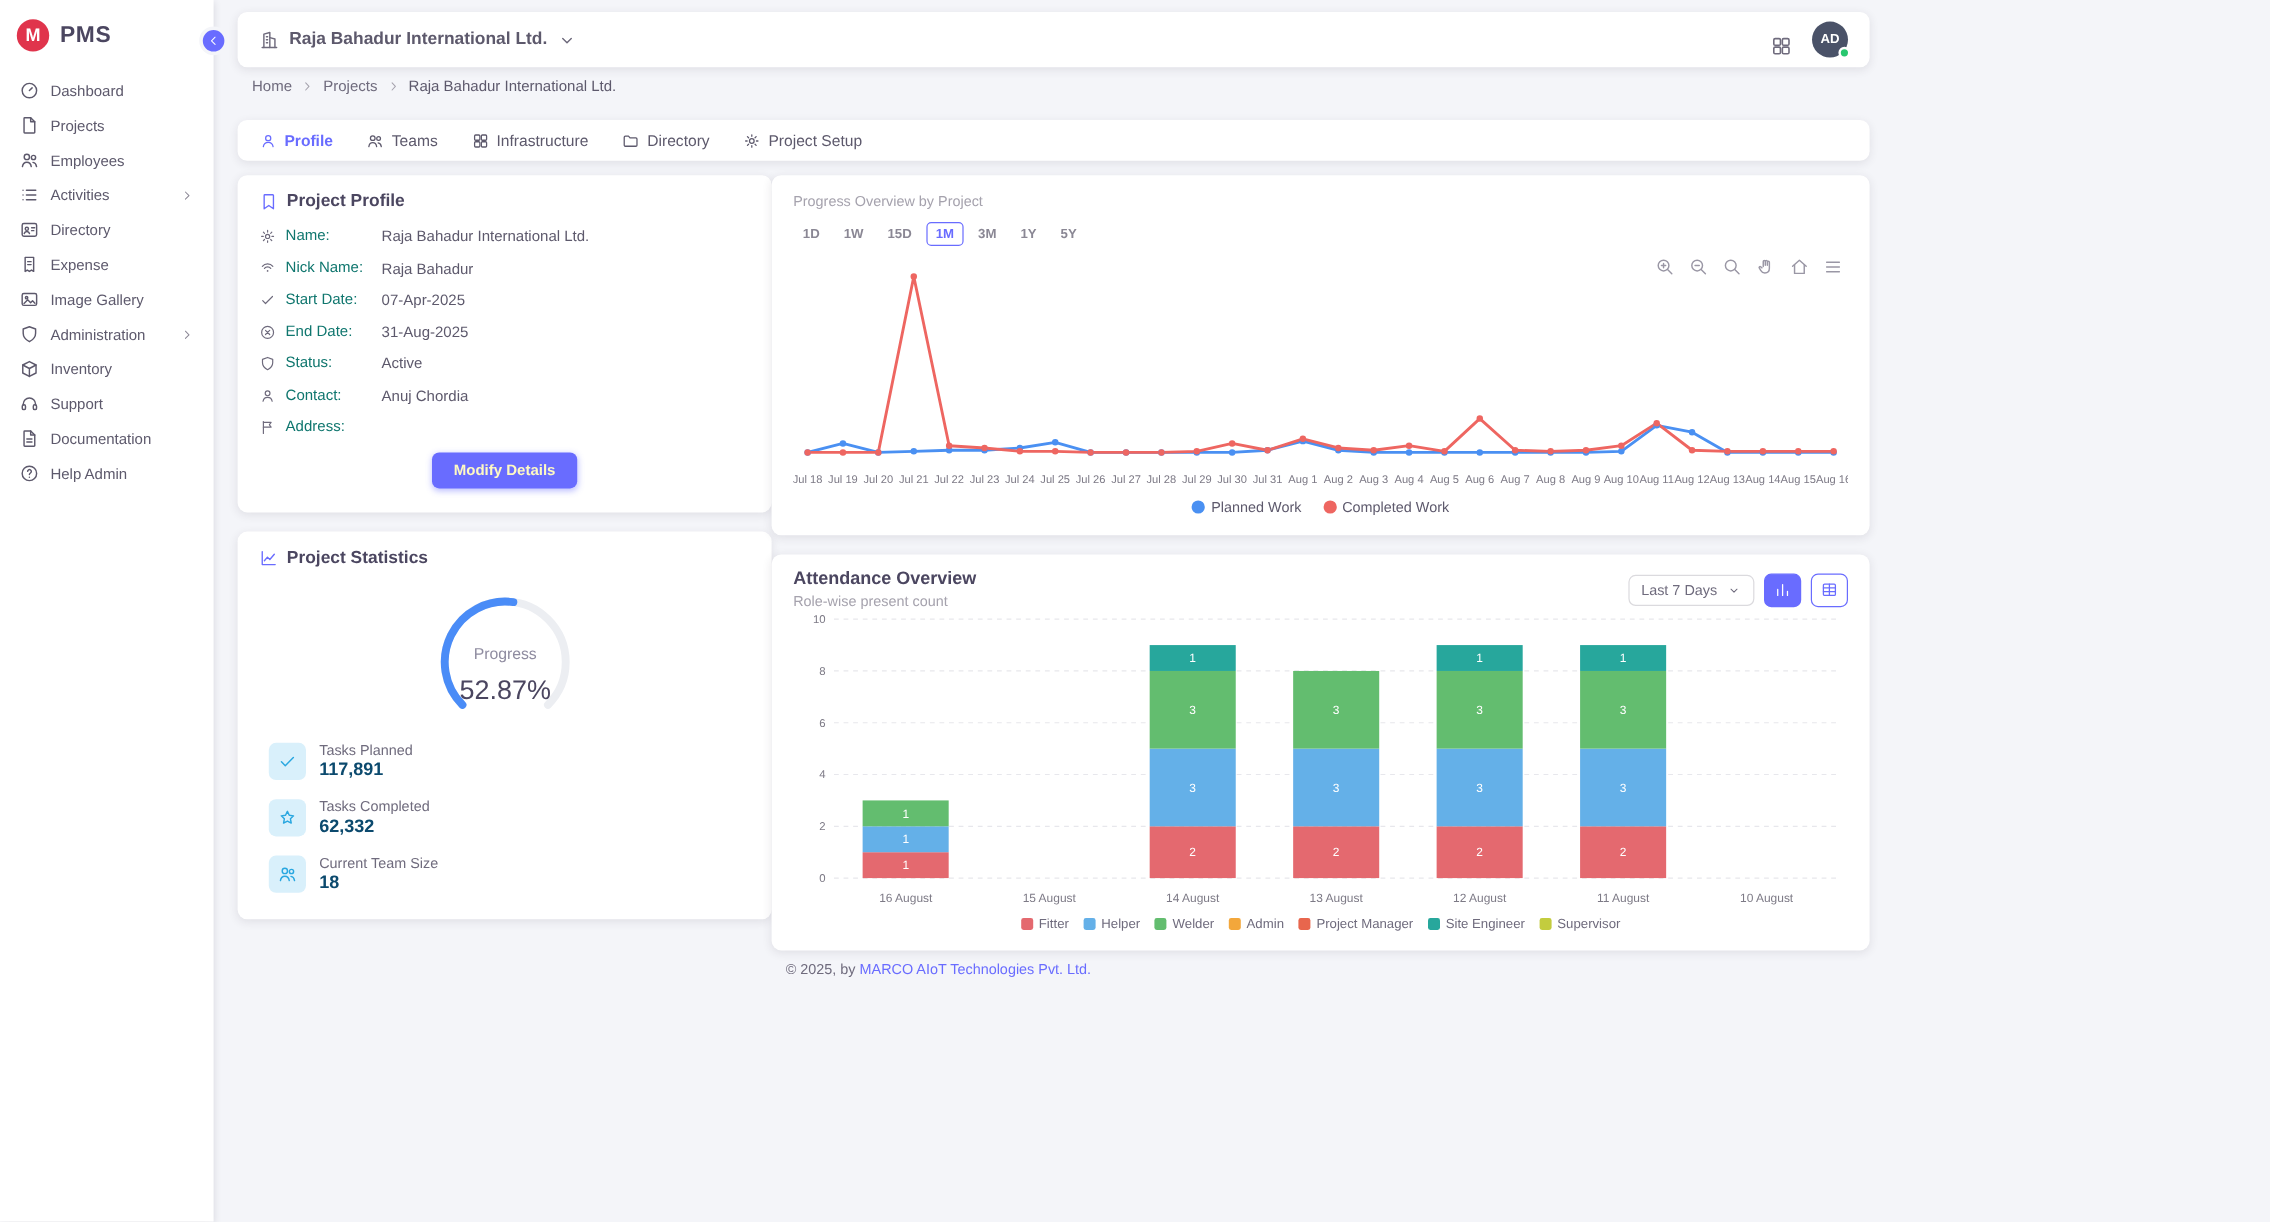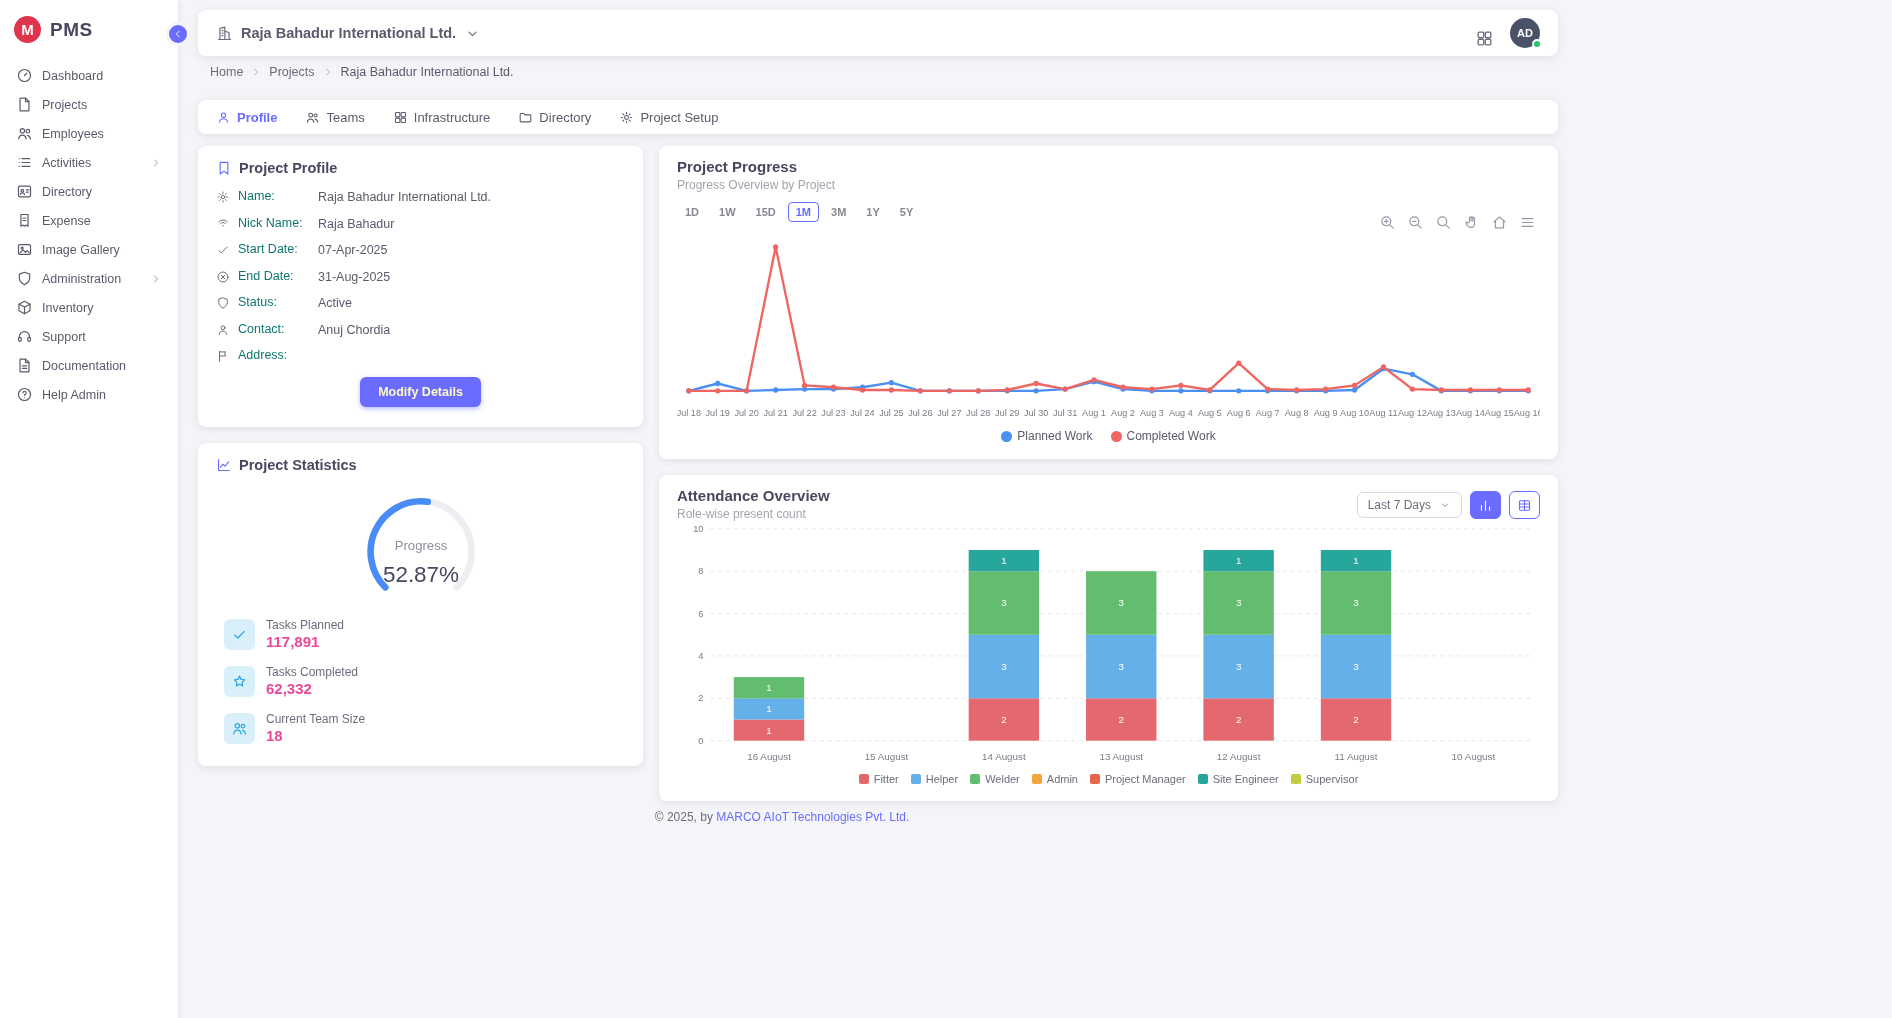--- a/index.html
+++ b/index.html
@@ -37,21 +37,21 @@
   .breadcrumb{display:flex;align-items:center;gap:7px;font-size:12.5px;color:#6f6b7d;margin:9px 2px 21px 12px}
   .breadcrumb .sep svg{width:12px;height:12px;color:#a5a2ad}
   .bc-link{cursor:pointer}
   .bc-current{color:#5d596c}
 
   .tabs{width:1360px;height:34px;display:flex;align-items:center;gap:28px;padding:0 18px;margin-bottom:12px}
   .tab{display:flex;align-items:center;gap:6px;font-size:13px;color:#5d596c;cursor:pointer;height:100%}
   .tab svg{width:15px;height:15px}
   .tab.active{color:var(--accent);font-weight:600}
 
-  .content{display:flex;gap:16px;width:1360px}
+  .content{display:flex;gap:0;width:1360px}
   .col-left{width:445px;flex-shrink:0;display:flex;flex-direction:column;gap:16px}
   .col-right{flex:1;display:flex;flex-direction:column;gap:16px;min-width:0}
 
   .card-title{display:flex;align-items:center;gap:7px;font-size:14.5px;font-weight:600;color:#4b4660;margin-bottom:13px}
   .card-title svg{width:16px;height:16px;color:var(--accent)}
 
   
   .p-card{padding:14px 18px 18px}
   .field{display:flex;gap:8px;margin-bottom:9px;font-size:12.5px;align-items:flex-start}
   .f-ic svg{width:14px;height:14px;color:#6f6b7d;margin-top:1px}
@@ -60,21 +60,21 @@
   .modify-btn{display:block;margin:14px auto 2px;background:var(--accent);color:#fef9c3;border:none;border-radius:6px;padding:8px 18px;font-size:12.5px;font-weight:600;cursor:pointer;box-shadow:0 2px 5px rgba(105,108,255,.45);font-family:inherit}
 
   
   .s-card{padding:14px 18px 22px}
   .gauge-wrap{text-align:center;margin:2px 0 4px}
   .gauge-wrap svg{width:132px;height:114px}
   .stat{display:flex;align-items:center;gap:11px;margin:15px 0 0 8px}
   .stat-ic{width:31px;height:31px;border-radius:6px;background:#d9f0fb;color:#29a7e0;display:flex;align-items:center;justify-content:center;flex-shrink:0}
   .stat-ic svg{width:17px;height:17px}
   .stat-label{font-size:12px;color:#6f6b7d}
-  .stat-value{font-size:15px;font-weight:600;color:#ec4899;margin-top:1px}
+  .stat-value{font-size:15px;font-weight:600;color:#0c4a6e;margin-top:1px}
 
   
   .pr-card{padding:12px 18px 8px;position:relative}
   .pr-title{font-size:15px;font-weight:600;color:#4b4660}
   .subtitle{font-size:12px;color:#a5a2ad;margin-top:3px}
   .range-row{display:flex;gap:4px;margin-top:10px;align-items:center}
   .range-btn{border:1px solid transparent;background:transparent;font-size:11px;color:#8a8794;padding:3px 7px;border-radius:4px;cursor:pointer;font-weight:600;font-family:inherit}
   .range-btn.active{color:var(--accent);border-color:var(--accent)}
   .chart-toolbar{position:absolute;right:22px;top:68px;display:flex;gap:11px;color:#9a97a5;z-index:2}
   .chart-toolbar .tbtn{background:none;border:none;color:inherit;cursor:pointer;padding:0}
@@ -464,21 +464,20 @@
               <div class="stat-label">Current Team Size</div>
               <div class="stat-value">18</div>
             </div>
           </div>
         </section>
       </div>
 
       <div class="col-right">
 
         <section class="card pr-card">
-          <div class="pr-title">Project Progress</div>
           <div class="subtitle">Progress Overview by Project</div>
           <div class="range-row">
             <button class="range-btn">1D</button>
             <button class="range-btn">1W</button>
             <button class="range-btn">15D</button>
             <button class="range-btn active">1M</button>
             <button class="range-btn">3M</button>
             <button class="range-btn">1Y</button>
             <button class="range-btn">5Y</button>
           </div>

